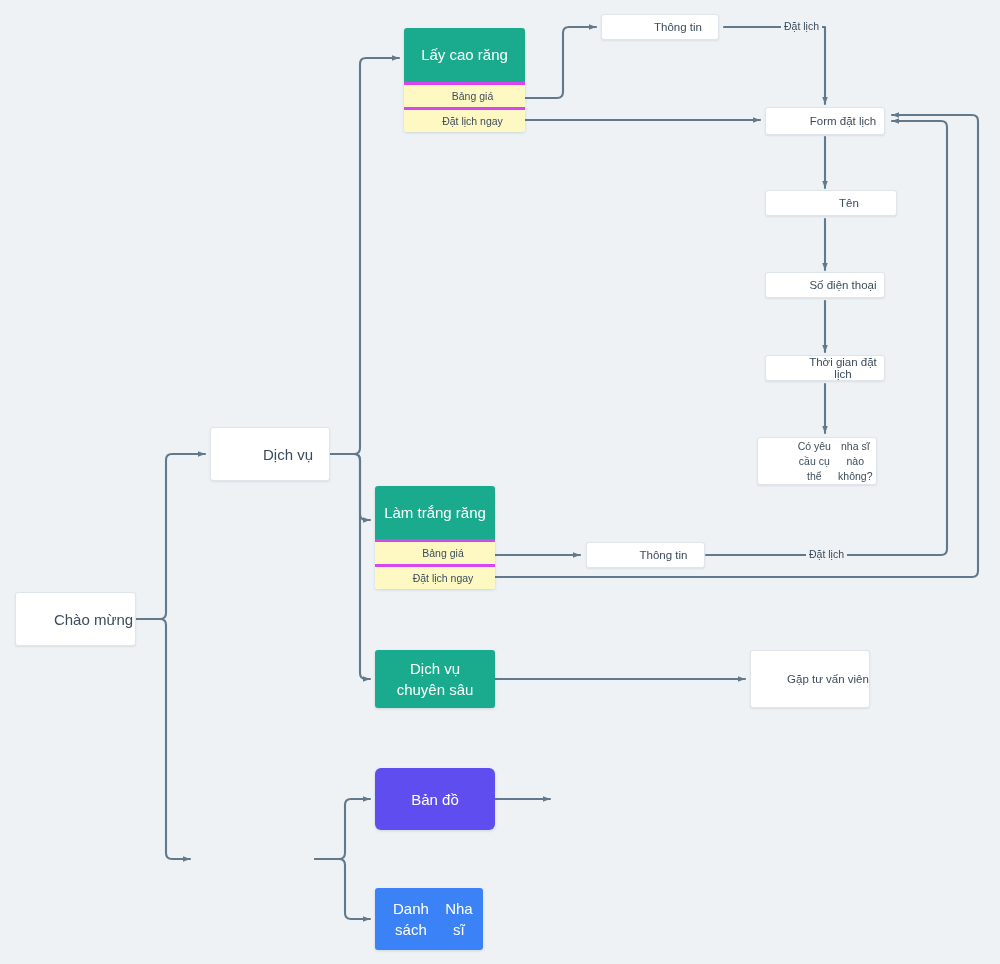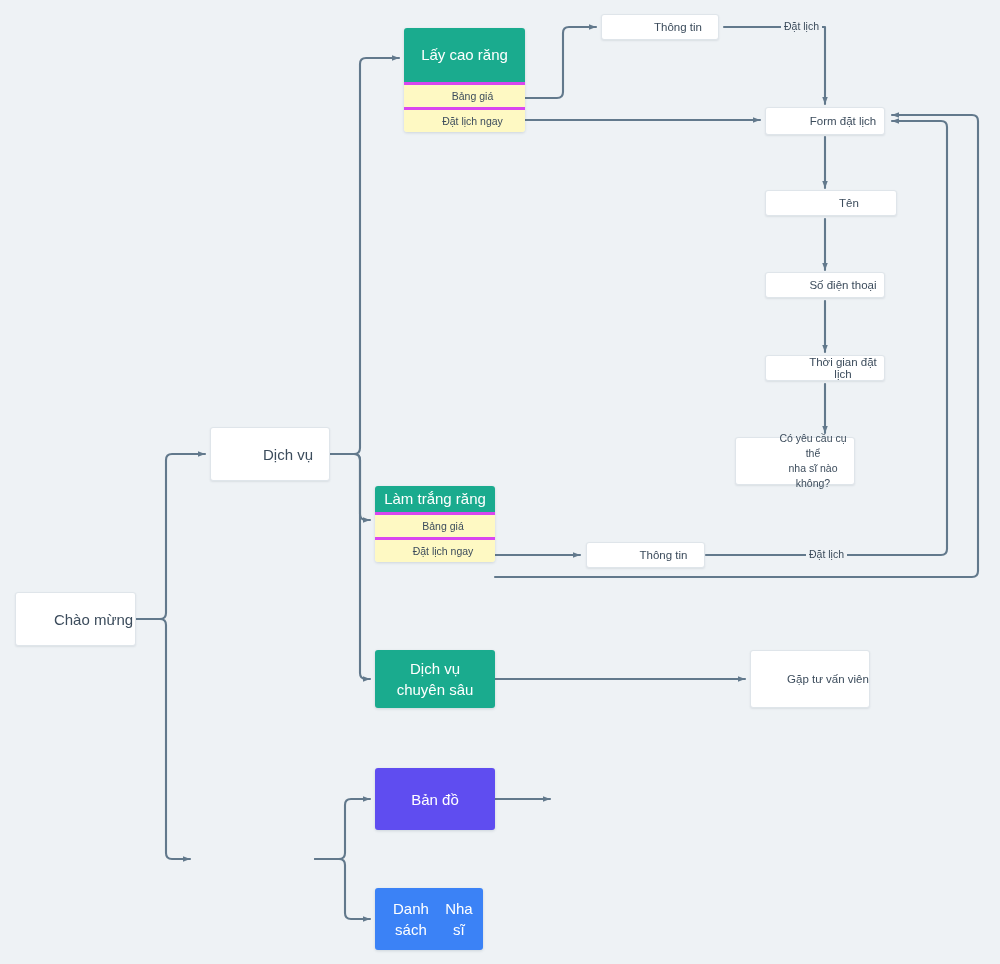--- a/index.html
+++ b/index.html
@@ -99,32 +99,32 @@
     <span>Dịch vụ</span>
   </div>
 
 
   <div class="card" style="left:404px;top:28px;width:121px;height:104px;">
     <div class="card-head" style="background:#1aab8e;">Lấy cao răng</div>
     <div class="card-row">Bảng giá</div>
     <div class="card-row">Đặt lịch ngay</div>
   </div>
 
-  <div class="card" style="left:375px;top:486px;width:120px;height:76px;">
+  <div class="card" style="left:375px;top:486px;width:120px;height:103px;">
     <div class="card-head" style="background:#1aab8e;">Làm trắng răng</div>
     <div class="card-row">Bảng giá</div>
     <div class="card-row">Đặt lịch ngay</div>
   </div>
 
   <div class="block" style="left:375px;top:650px;width:120px;height:58px;background:#1aab8e;flex-direction:column;">
     <span>Dịch vụ</span>
     <span>chuyên sâu</span>
   </div>
 
-  <div class="block" style="left:375px;top:768px;width:120px;height:62px;background:#5f4df0;">
+  <div class="block" style="left:375px;top:768px;width:120px;height:62px;background:#5f4df0;border-radius:6px;">
     <span>Bản đồ</span>
   </div>
 
   <div class="block" style="left:375px;top:888px;width:108px;height:62px;background:#3b82f6;flex-direction:row;">
     <span>Danh sách</span>
     <span>Nha sĩ</span>
   </div>
 
 
   <div class="node plain mid" style="left:601px;top:14px;width:118px;height:26px;">
@@ -144,21 +144,21 @@
   </div>
 
   <div class="node plain mid" style="left:765px;top:272px;width:120px;height:26px;">
     <span>Số điện thoại</span>
   </div>
 
   <div class="node plain mid" style="left:765px;top:355px;width:120px;height:26px;">
     <span>Thời gian đặt lịch</span>
   </div>
 
-  <div class="node plain small" style="left:735px;top:437px;width:120px;height:48px;flex-direction:column;">
+  <div class="node plain small" style="left:757px;top:437px;width:120px;height:48px;flex-direction:row;">
     <span>Có yêu cầu cụ thể</span>
     <span>nha sĩ nào không?</span>
   </div>
 
   <div class="node plain mid" style="left:750px;top:650px;width:120px;height:58px;">
     <span>Gặp tư vấn viên</span>
   </div>
 
   <div class="edge-label" style="left:781px;top:20px;">
     <span>Đặt lịch</span>

